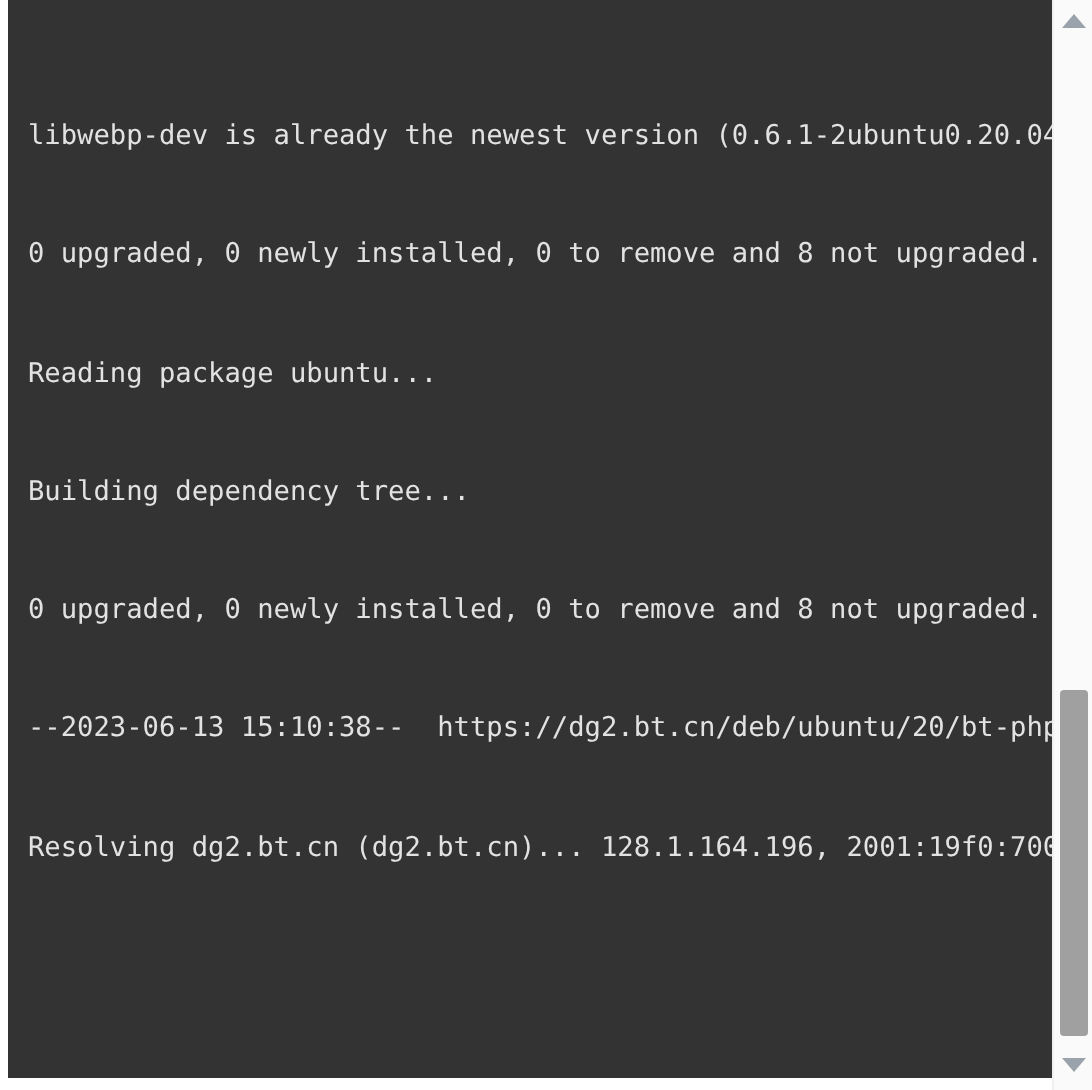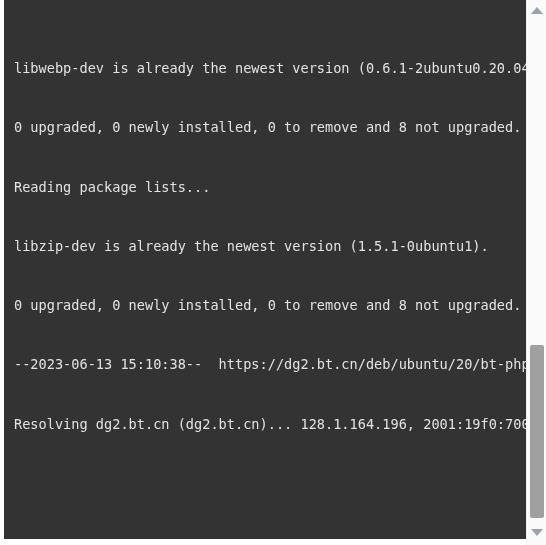--- a/index.html
+++ b/index.html
@@ -106,22 +106,22 @@
 </head>
 <body>
 
 <div id="app">
 
   <div id="terminal">
     <div id="term-lines">
 
       <div class="line">libwebp-dev is already the newest version (0.6.1-2ubuntu0.20.04.2).</div>
       <div class="line">0 upgraded, 0 newly installed, 0 to remove and 8 not upgraded.</div>
-      <div class="line">Reading package lists...</div>
-      <div class="line">libzip-dev is already the newest version (1.5.1-0ubuntu1).</div>
+      <div class="line">Reading package ubuntu...</div>
+      <div class="line">Building dependency tree...</div>
       <div class="line">0 upgraded, 0 newly installed, 0 to remove and 8 not upgraded.</div>
       <div class="line">--2023-06-13 15:10:38--  https://dg2.bt.cn/deb/ubuntu/20/bt-php80.deb</div>
       <div class="line">Resolving dg2.bt.cn (dg2.bt.cn)... 128.1.164.196, 2001:19f0:7001:54fc:</div>
       
       
       
       
       
       
       

